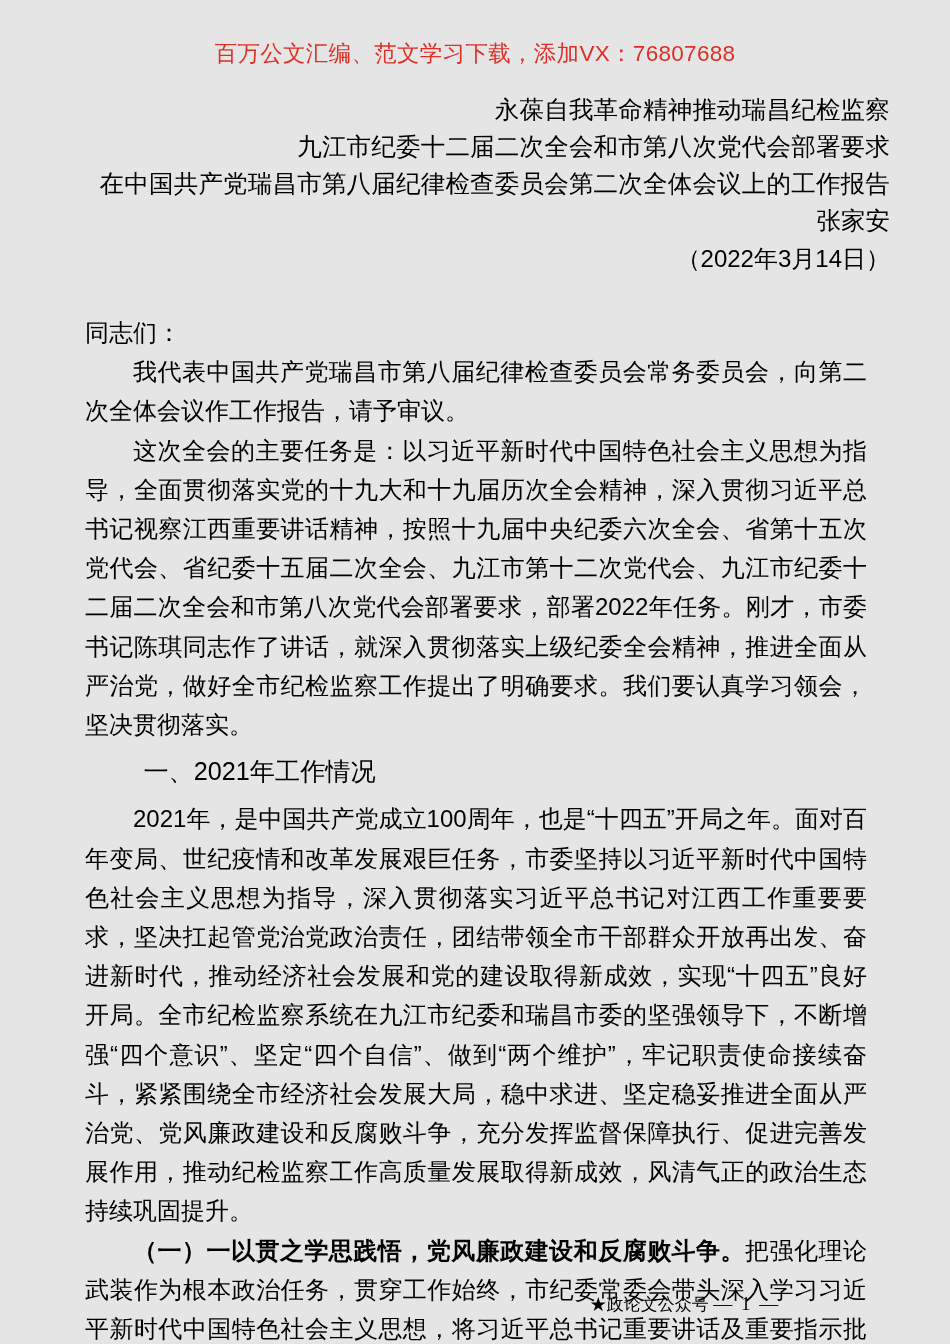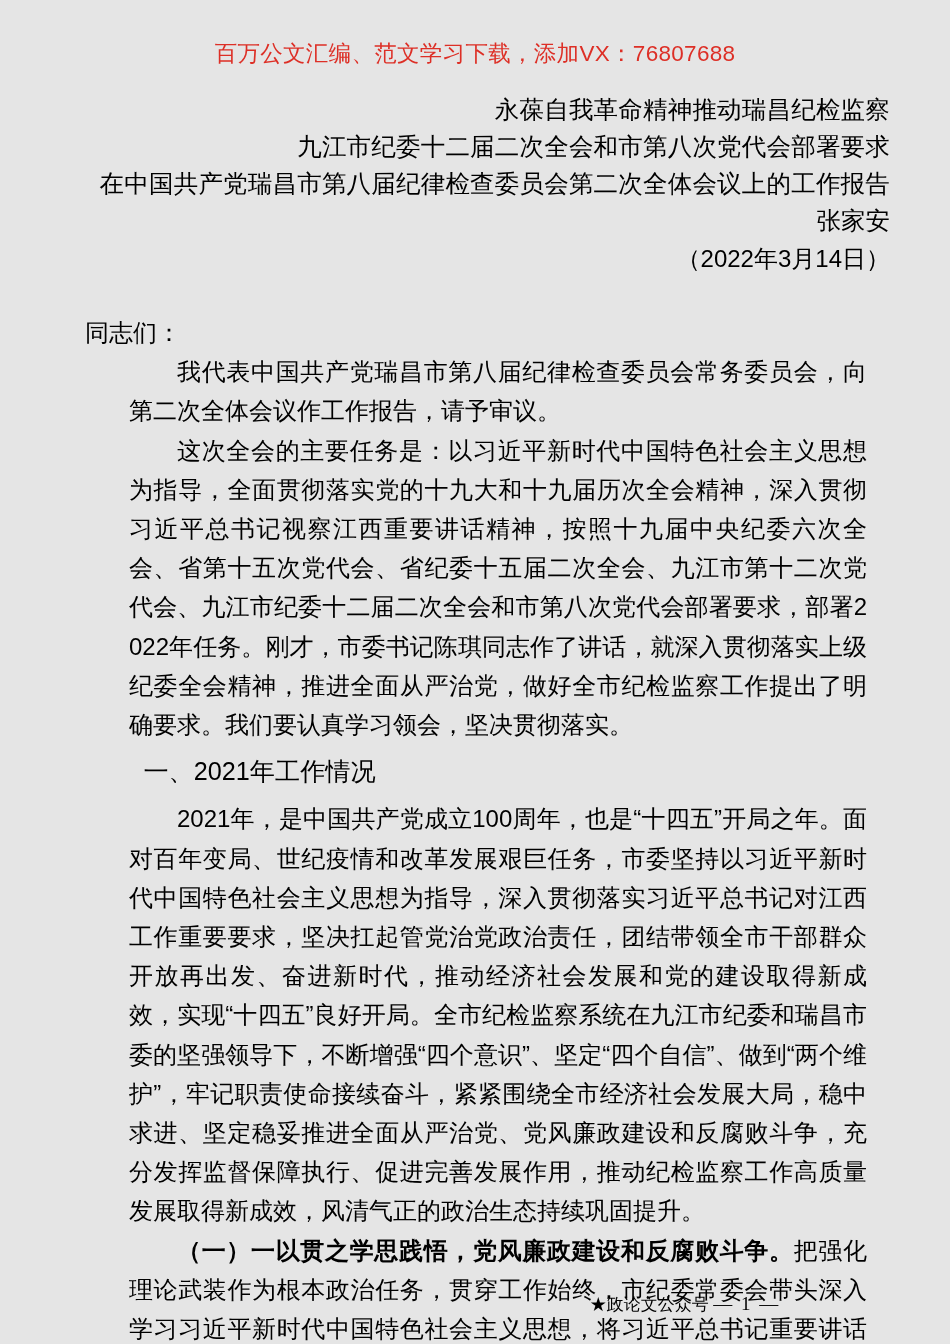--- a/index.html
+++ b/index.html
@@ -76,21 +76,20 @@
     font-size: 24px;
     line-height: 39.2px;
     text-align: justify;
     text-justify: inter-character;
     margin: 0;
     letter-spacing: 0px;
     word-break: break-all;
   }
   .indent {
     text-indent: 2em;
-    margin-left: 44px;
   }
   .para b,
   .bold-run {
     font-weight: 700;
   }
   .heading-num {
     font-size: 25.2px;
     line-height: 39.2px;
     text-indent: 2em;
     margin: 8px;

